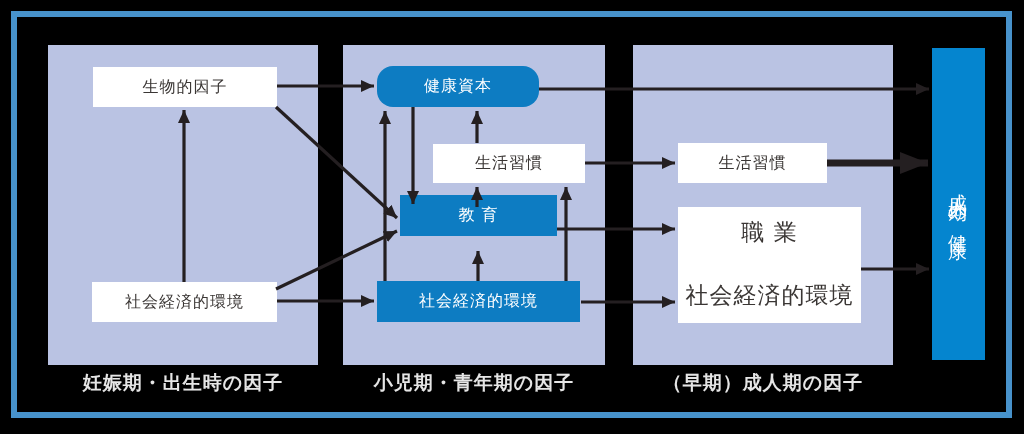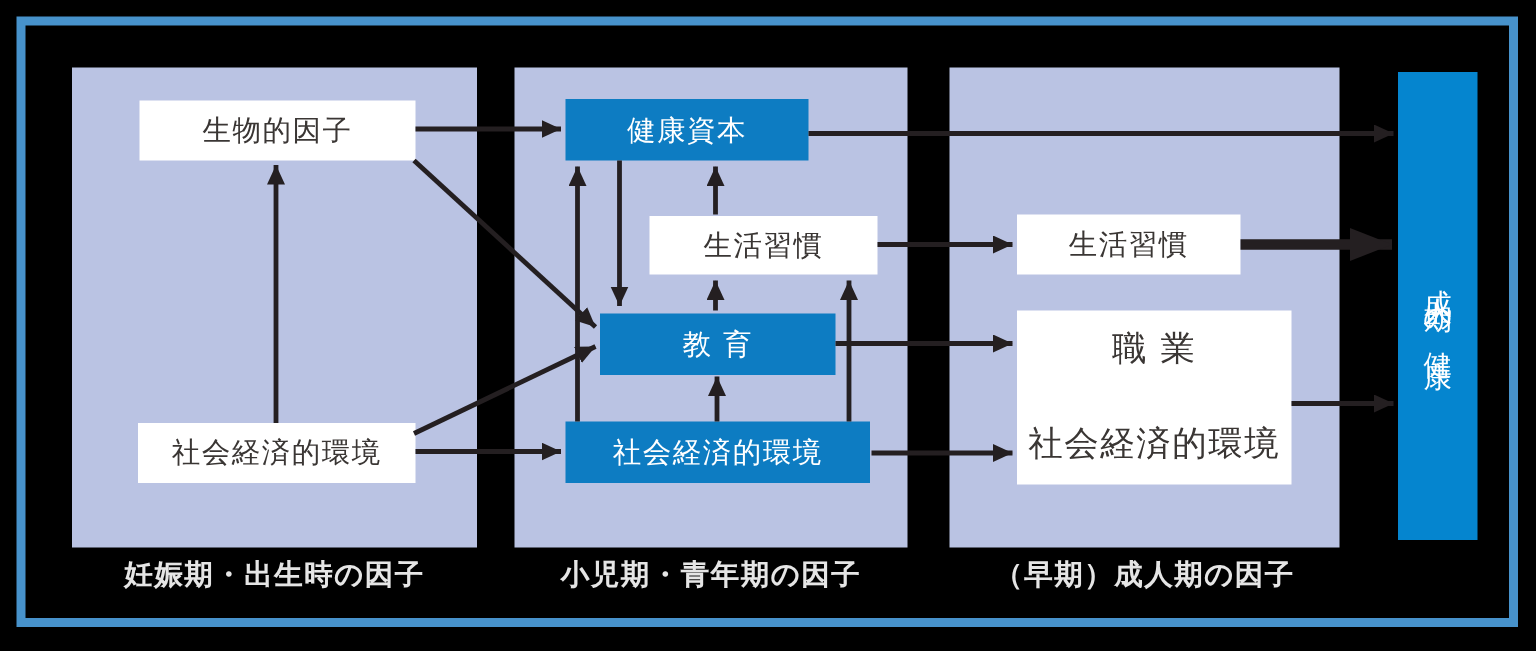--- a/index.html
+++ b/index.html
@@ -10,21 +10,21 @@
   .frame{
     position:absolute;left:11px;top:11px;width:1001px;height:407px;
     border:6px solid #4792cb;box-sizing:border-box;pointer-events:none;
   }
   .panel{position:absolute;background:#bac3e3;z-index:1;}
   .panel.p1{left:48px;top:45px;width:270px;height:320px;}
   .panel.p2{left:343px;top:45px;width:262px;height:320px;}
   .panel.p3{left:633px;top:45px;width:260px;height:320px;}
   .box{
     position:absolute;z-index:3;display:flex;align-items:center;justify-content:center;
-    font-size:19px;font-weight:500;letter-spacing:1px;box-sizing:border-box;
+    font-size:16px;font-weight:500;letter-spacing:1px;box-sizing:border-box;
   }
   .box.white{background:#ffffff;color:#3a3634;}
   .box.blue{background:#0d7cc2;color:#ffffff;}
   .bigbox{position:absolute;z-index:3;background:#ffffff;}
   .bigbox .inner{
     position:absolute;left:0;width:100%;text-align:center;
     font-size:23px;font-weight:500;letter-spacing:1px;color:#3a3634;
   }
   .bigbox .inner.topline{top:10px;}
   .bigbox .inner.bottomline{bottom:12px;}
@@ -52,23 +52,23 @@
 
   <div class="frame"></div>
 
   <div class="panel p1"></div>
   <div class="panel p2"></div>
   <div class="panel p3"></div>
 
   <div class="box white" style="left:93px;top:67px;width:184px;height:40px;">生物的因子</div>
   <div class="box white" style="left:92px;top:282px;width:185px;height:40px;">社会経済的環境</div>
 
-  <div class="box blue" style="left:377px;top:66px;width:162px;height:41px;">健康資本</div>
+  <div class="box blue" style="left:377px;top:66px;width:162px;height:41px;border-radius:16px;">健康資本</div>
   <div class="box white" style="left:433px;top:144px;width:152px;height:39px;">生活習慣</div>
-  <div class="box blue" style="left:400px;top:209px;width:157px;height:41px;text-align:center;">教 育</div>
+  <div class="box blue" style="left:400px;top:195px;width:157px;height:41px;text-align:center;">教 育</div>
   <div class="box blue" style="left:377px;top:281px;width:203px;height:41px;">社会経済的環境</div>
 
   <div class="box white" style="left:678px;top:143px;width:149px;height:40px;">生活習慣</div>
   <div class="bigbox" style="left:678px;top:207px;width:183px;height:116px;">
     <div class="inner topline">職 業</div>
     <div class="inner bottomline">社会経済的環境</div>
   </div>
 
   <div class="outcome">
     <div class="vtext">成人期の健康</div>

